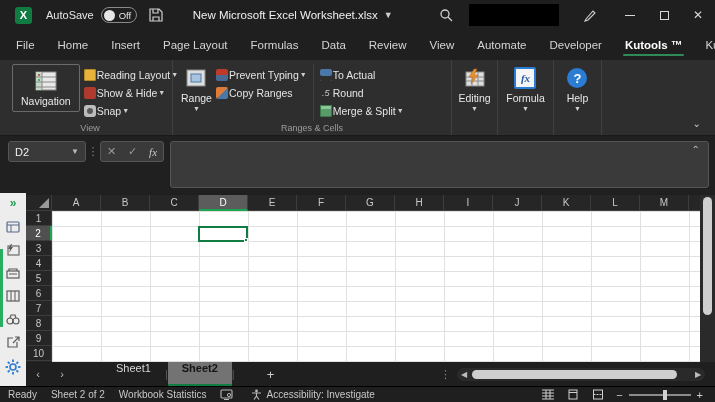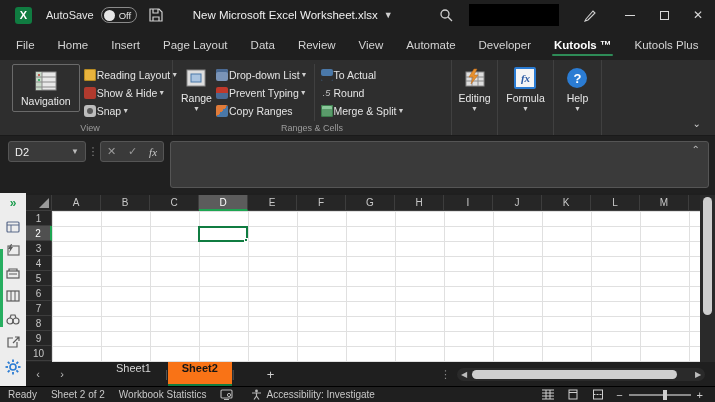--- a/index.html
+++ b/index.html
@@ -80,21 +80,21 @@
     background-size:49px 15px; }
   .sel-cell { position:absolute; border:2px solid #107c41; background:#fff; }
   .sel-cell .handle { position:absolute; right:-2px; bottom:-2px; width:4px; height:4px; background:#107c41; border:1px solid #fff; }
   .vscroll { position:absolute; right:0; top:195px; width:15px; height:167px; background:#2a2a2a; }
   .vscroll .thumb { position:absolute; left:3px; top:2px; width:9px; height:118px; background:#cfcfcf; border-radius:5px; }
 
   
   .sheet-tabbar { position:absolute; left:26px; top:362px; width:689px; height:24px; background:#1f1f1f; display:flex; align-items:center; font-size:11px; color:#cfcfcf; }
   .nav-arrow { width:24px; text-align:center; color:#bdbdbd; font-size:11px; }
   .stab { padding:0 14px; height:24px; display:flex; align-items:flex-start; color:#d6d6d6; }
-  .stab.active { background:#f97316; color:#151515; font-weight:bold; border-bottom:2px solid #107c41; }
+  .stab.active { background:#737373; color:#151515; font-weight:bold; border-bottom:2px solid #107c41; }
   .stab-sep { color:#5c5c5c; }
   .add-sheet { margin-left:32px; color:#cfcfcf; font-size:13px; }
   .tab-dots { margin-left:auto; color:#8a8a8a; font-size:11px; margin-right:6px; }
   .hscroll { width:248px; height:13px; background:#2a2a2a; border-radius:7px; display:flex; align-items:center; margin-right:10px; }
   .hs-arrow { width:14px; color:#bdbdbd; font-size:8px; text-align:center; }
   .hs-track { flex:1; position:relative; height:9px; }
   .hs-thumb { position:absolute; left:1px; top:0; width:205px; height:9px; background:#cfcfcf; border-radius:5px; }
 
   
   .statusbar { position:absolute; left:0; top:386px; width:715px; height:16px; background:#1f1f1f; border-top:1px solid #000; display:flex; align-items:center; font-size:10px; color:#c8c8c8; }
@@ -146,20 +146,21 @@
     </div>
   <div class="win-btn">✕</div>
 </div>
 
 <div class="tabrow">
   <div id="ribbon-tabs" style="display:flex;align-items:center;">
       <div class="rtab">File</div>
       <div class="rtab">Home</div>
       <div class="rtab">Insert</div>
       <div class="rtab">Page Layout</div>
+      <div class="rtab">Formulas</div>
       <div class="rtab">Data</div>
       <div class="rtab">Review</div>
       <div class="rtab">View</div>
       <div class="rtab">Automate</div>
       <div class="rtab">Developer</div>
       <div class="rtab active">Kutools ™</div>
       <div class="rtab">Kutools Plus</div>
     </div>
 
 </div>
@@ -209,25 +210,20 @@
       <div class="bicon">
         <svg width="20" height="18" viewBox="0 0 20 18">
             <rect x="1" y="1" width="18" height="16" fill="#dedede" stroke="#8a8a8a"></rect>
             <rect x="5" y="5" width="10" height="8" fill="#aac4e0" stroke="#4a78a8"></rect>
           </svg>
       </div>
       <span>Range</span>
       <span class="chev">▼</span>
     </div>
     <div class="small-col">
-      <div class="small-btn">
-        <div class="sicon" style="background:#7a94b8;box-shadow:inset 0 3px 0 #4a6a94;"></div>
-        <span>Drop-down List</span>
-        <span class="chev">▼</span>
-      </div>
       <div class="small-btn">
         <div class="sicon" style="background:linear-gradient(to bottom,#c0392b 50%,#4a6a94 50%);"></div>
         <span>Prevent Typing</span>
         <span class="chev">▼</span>
       </div>
       <div class="small-btn">
         <div class="sicon" style="background:linear-gradient(135deg,#e07b39 50%,#4a78a8 50%);"></div>
         <span>Copy Ranges</span>
       </div>
     </div>

